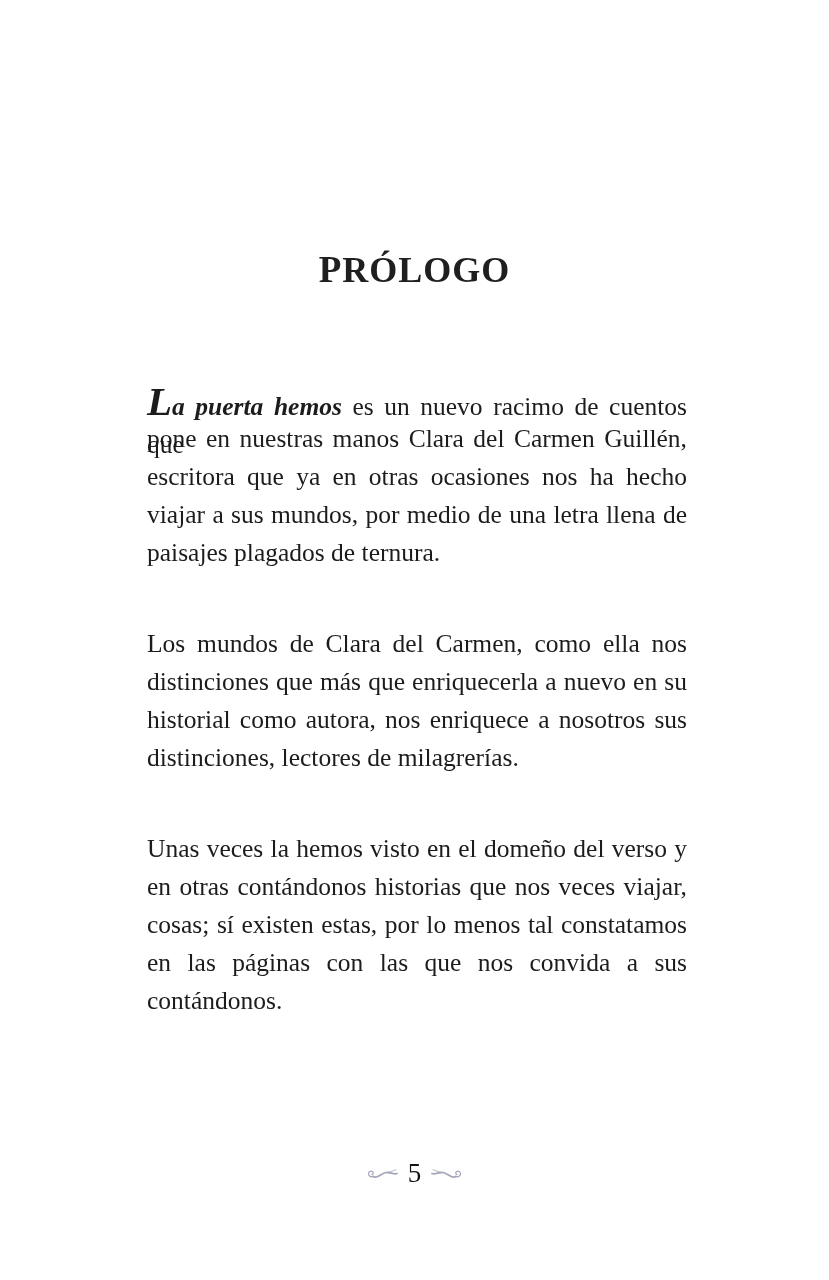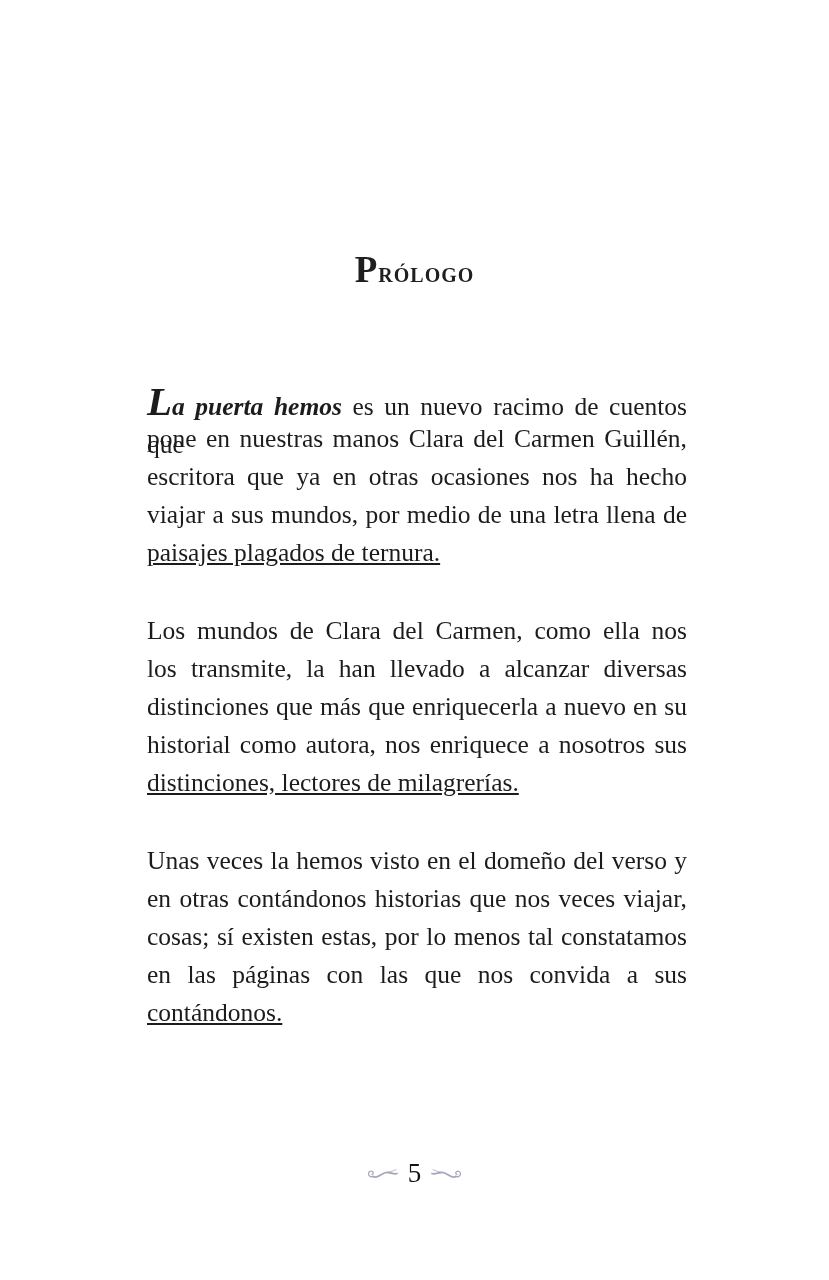--- a/index.html
+++ b/index.html
@@ -11,35 +11,35 @@
     color:#1c1c1c;
     overflow:hidden;
   }
   
   .title{
     position:absolute;top:251px;left:0;width:100%;
     text-align:center;font-weight:bold;color:#1f1f1f;
     letter-spacing:1px;line-height:1;
   }
   .title .initial{font-size:37px;}
-  .title .rest{font-size:20px;}
+  .title .rest{font-size:36px;}
   
   .body-text{
     position:absolute;top:382px;left:147px;width:540px;
     font-size:25.5px;line-height:38px;color:#1c1c1c;
   }
-  .para + .para{margin-top:40px;}
+  .para + .para{margin-top:53px;}
   .line{
     text-align:justify;
     text-align-last:justify;
     height:38px;
     overflow:visible;
     white-space:normal;
   }
-  .line.last{text-align-last:left;text-decoration:underline;}
+  .line.last{text-align-last:left;}
   .lead{font-style:italic;font-weight:bold;}
   .lead-initial{
     font-style:italic;font-weight:bold;
     font-size:41px;line-height:38px;
   }
   
   .footer{
     position:absolute;top:1160px;left:0;width:100%;
     display:flex;justify-content:center;align-items:center;gap:9px;
   }
@@ -59,21 +59,20 @@
   <div class="body-text" id="paragraphs">
       <div class="para">
         <div class="line"><span class="lead-initial">L</span><span class="lead">a puerta hemos </span>es un nuevo racimo de cuentos que</div>
         <div class="line">pone en nuestras manos Clara del Carmen Guillén,</div>
         <div class="line">escritora que ya en otras ocasiones nos ha hecho</div>
         <div class="line">viajar a sus mundos, por medio de una letra llena de</div>
         <div class="line last">paisajes plagados de ternura.</div>
       </div>
       <div class="para">
         <div class="line">Los mundos de Clara del Carmen, como ella nos</div>
-        <div class="line">los transmite, la han llevado a alcanzar diversas</div>
         <div class="line">distinciones que más que enriquecerla a nuevo en su</div>
         <div class="line">historial como autora, nos enriquece a nosotros sus</div>
         <div class="line last">distinciones, lectores de milagrerías.</div>
       </div>
       <div class="para">
         <div class="line">Unas veces la hemos visto en el domeño del verso y</div>
         <div class="line">en otras contándonos historias que nos veces viajar,</div>
         <div class="line">cosas; sí existen estas, por lo menos tal constatamos</div>
         <div class="line">en las páginas con las que nos convida a sus</div>
         <div class="line last">contándonos.</div>

